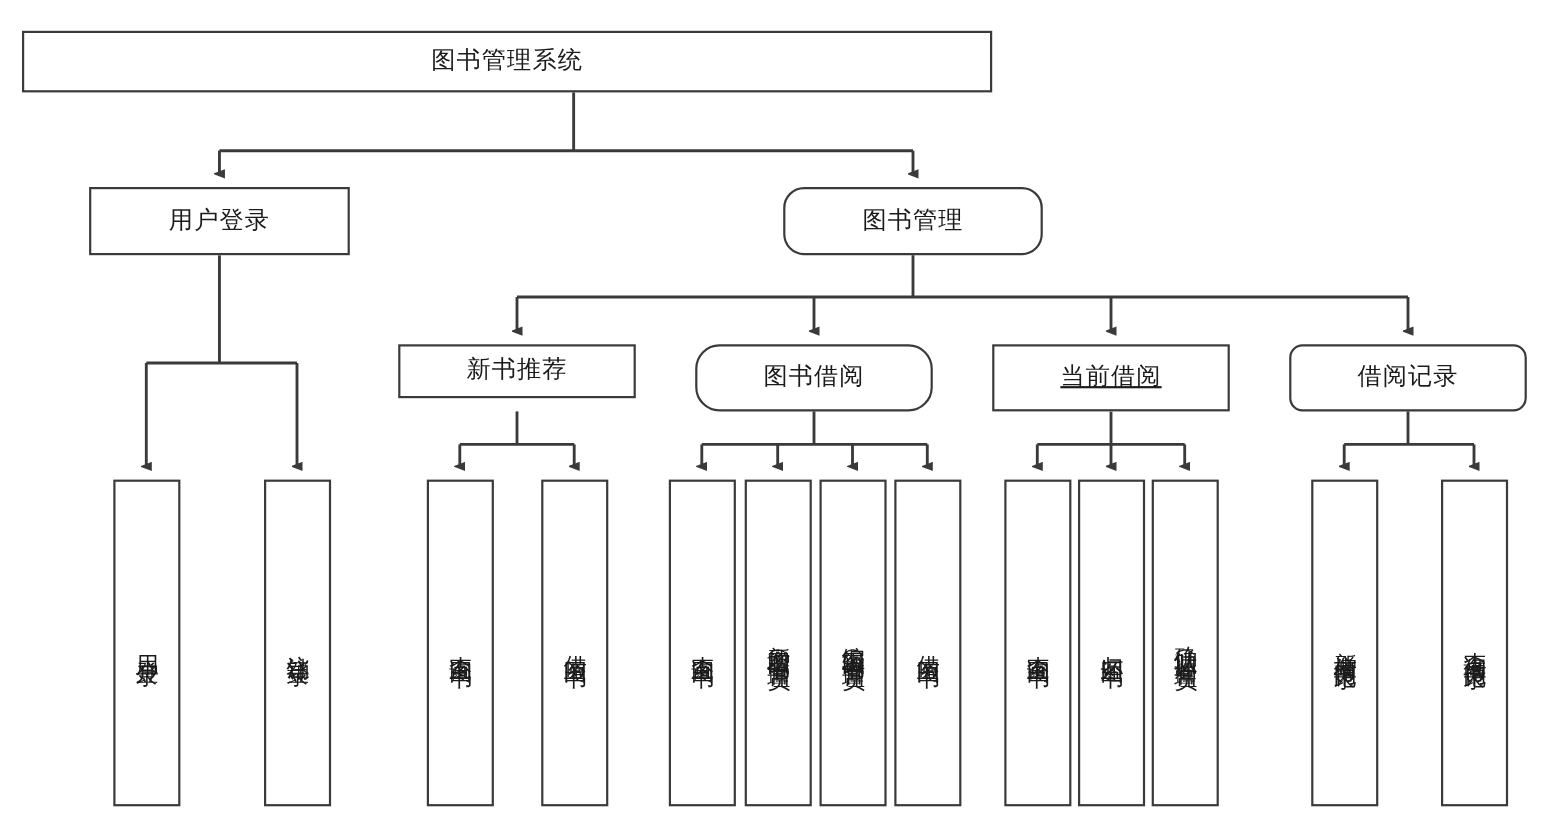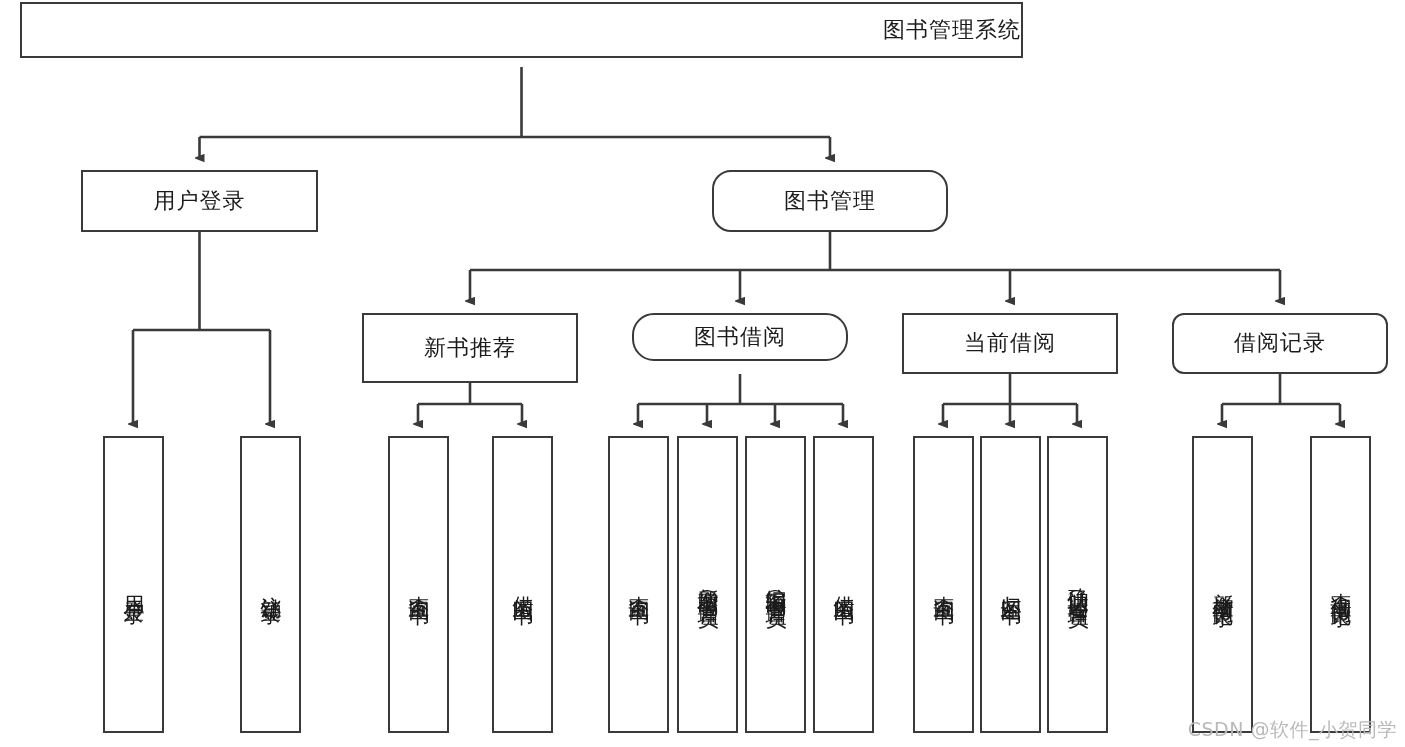--- a/index.html
+++ b/index.html
@@ -111,38 +111,38 @@
       <path d="M 1010 404 L 1010 424" marker-end="url(#arrow)"></path>
       <path d="M 1077 404 L 1077 424" marker-end="url(#arrow)"></path>
 
       <path d="M 1280 374 L 1280 404"></path>
       <path d="M 1222 404 L 1340 404"></path>
       <path d="M 1222 404 L 1222 424" marker-end="url(#arrow)"></path>
       <path d="M 1340 404 L 1340 424" marker-end="url(#arrow)"></path>
     </g>
   </svg>
 
-  <div class="node horiz" style="left:20px; top:2px; width:1003px; height:56px;justify-content:flex-end;">
+  <div class="node horiz" style="left:20px; top:28px; width:882px; height:56px;">
     <span>图书管理系统</span>
   </div>
 
   <div class="node horiz" style="left:81px; top:170px; width:237px; height:62px;">
     <span>用户登录</span>
   </div>
   <div class="node horiz" style="left:712px; top:170px; width:236px; height:62px;border-radius:19px;">
     <span>图书管理</span>
   </div>
 
-  <div class="node horiz" style="left:362px; top:313px; width:216px; height:70px;">
+  <div class="node horiz" style="left:362px; top:313px; width:216px; height:49px;">
     <span>新书推荐</span>
   </div>
-  <div class="node horiz" style="left:632px; top:313px; width:216px; height:48px;border-radius:22px;">
+  <div class="node horiz" style="left:632px; top:313px; width:216px; height:61px;border-radius:22px;">
     <span>图书借阅</span>
   </div>
-  <div class="node horiz" style="left:902px; top:313px; width:216px; height:61px;">
+  <div class="node horiz" style="left:902px; top:313px; width:216px; height:61px;text-decoration:underline;">
     <span>当前借阅</span>
   </div>
   <div class="node horiz" style="left:1172px; top:313px; width:216px; height:61px;border-radius:12px;">
     <span>借阅记录</span>
   </div>
 
   <div class="node vert" style="left:103px; top:436px; width:61px; height:297px;">
     <span class="vtext">用户登录</span>
   </div>
   <div class="node vert" style="left:240px; top:436px; width:61px; height:297px;">
@@ -179,15 +179,14 @@
     <span class="vtext">确认归还（管理员）</span>
   </div>
 
   <div class="node vert" style="left:1192px; top:436px; width:61px; height:297px;">
     <span class="vtext">新增借阅记录</span>
   </div>
   <div class="node vert" style="left:1310px; top:436px; width:61px; height:297px;">
     <span class="vtext">查询借阅记录</span>
   </div>
 
-  <div class="watermark">CSDN @软件_小贺同学</div>
 
 </div>
 
 </body></html>

